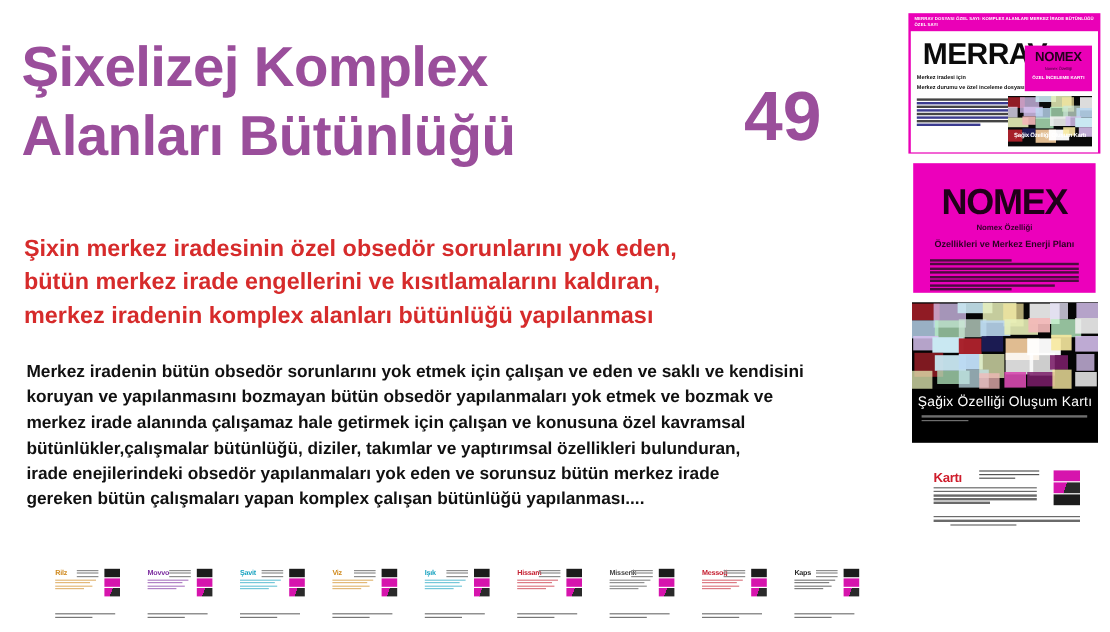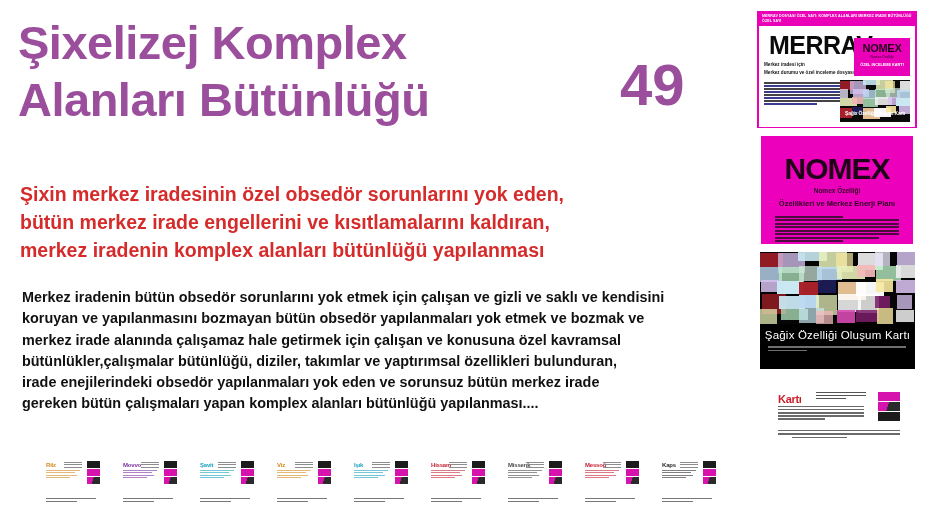--- a/index.html
+++ b/index.html
@@ -15,21 +15,21 @@
     width: 925px;
     height: 527px;
     background: #ffffff;
     overflow: hidden;
   }
 
   
   #left-column {
     position: absolute;
     left: 0;
-    top: 0;
+    top: 13px;
     width: 748px;
     height: 506px;
   }
 
   #title-block {
     position: absolute;
     left: 18px;
     top: 14px;
     width: 600px;
   }
@@ -479,26 +479,26 @@
 
     <div id="issue-number">49</div>
 
     <div id="subtitle-block">
       <div class="subtitle-line">Şixin merkez iradesinin özel obsedör sorunlarını yok eden,</div>
       <div class="subtitle-line">bütün merkez irade engellerini ve kısıtlamalarını kaldıran,</div>
       <div class="subtitle-line">merkez iradenin komplex alanları bütünlüğü yapılanması</div>
     </div>
 
     <div id="body-block">
-      <div class="body-line">Merkez iradenin bütün obsedör sorunlarını yok etmek için çalışan ve gizli ve saklı ve kendisini</div>
+      <div class="body-line">Merkez iradenin bütün obsedör sorunlarını yok etmek için çalışan ve eden ve saklı ve kendisini</div>
       <div class="body-line">koruyan ve yapılanmasını bozmayan bütün obsedör yapılanmaları yok etmek ve bozmak ve</div>
       <div class="body-line">merkez irade alanında çalışamaz hale getirmek için çalışan ve konusuna özel kavramsal</div>
       <div class="body-line">bütünlükler,çalışmalar bütünlüğü, diziler, takımlar ve yaptırımsal özellikleri bulunduran,</div>
       <div class="body-line">irade enejilerindeki obsedör yapılanmaları yok eden ve sorunsuz bütün merkez irade</div>
-      <div class="body-line">gereken bütün çalışmaları yapan komplex alanları bütünlüğü yapılanması....</div>
+      <div class="body-line">gereken bütün çalışmaları yapan komplex çalışan bütünlüğü yapılanması....</div>
     </div>
 
     <div id="thumb-strip">
         <div class="thumb">
           <div class="thumb-title" style="color: rgb(208, 138, 31);">Rilz</div>
           <div class="thumb-headlines">
             <i></i>
             <i></i>
             <i></i>
           </div>

